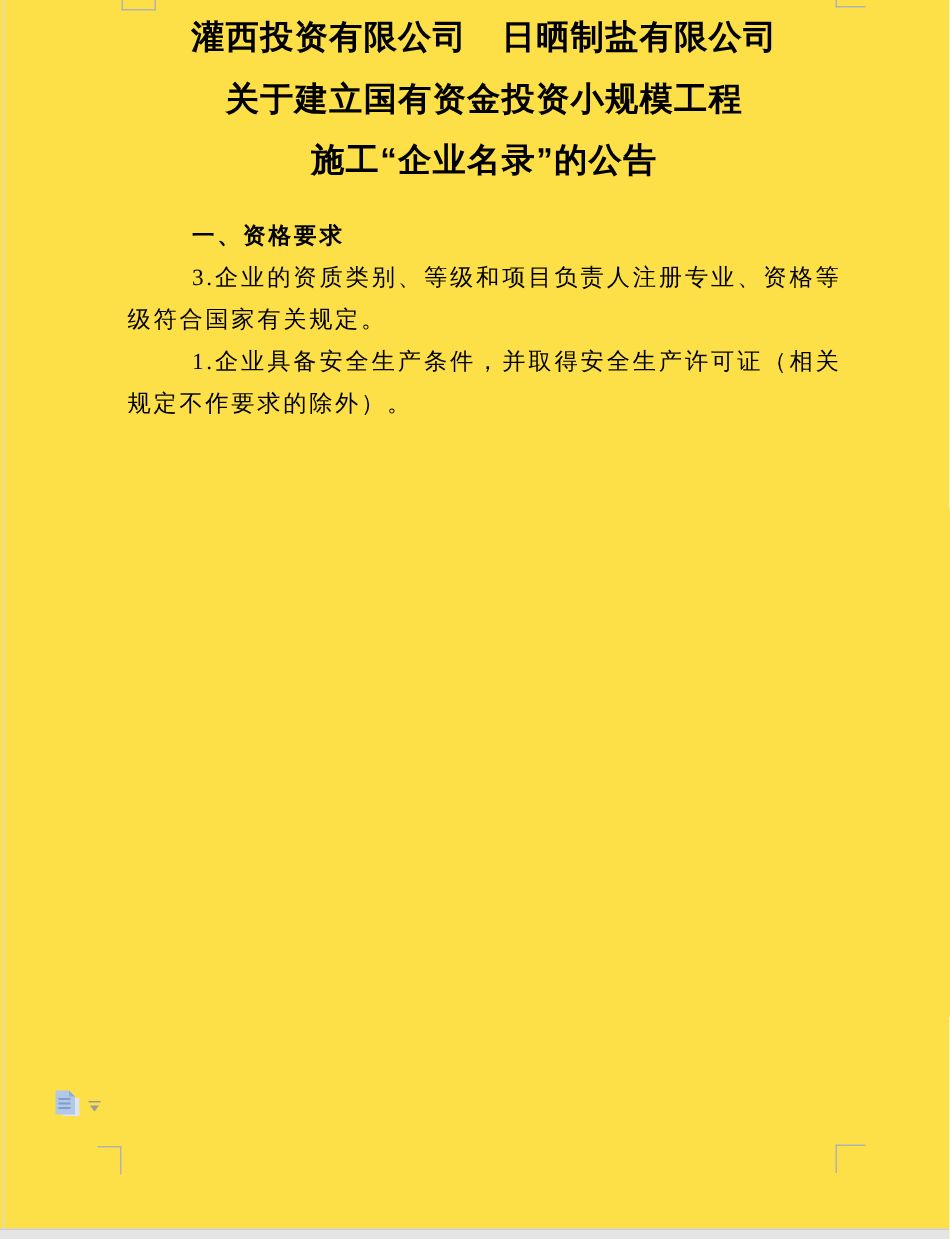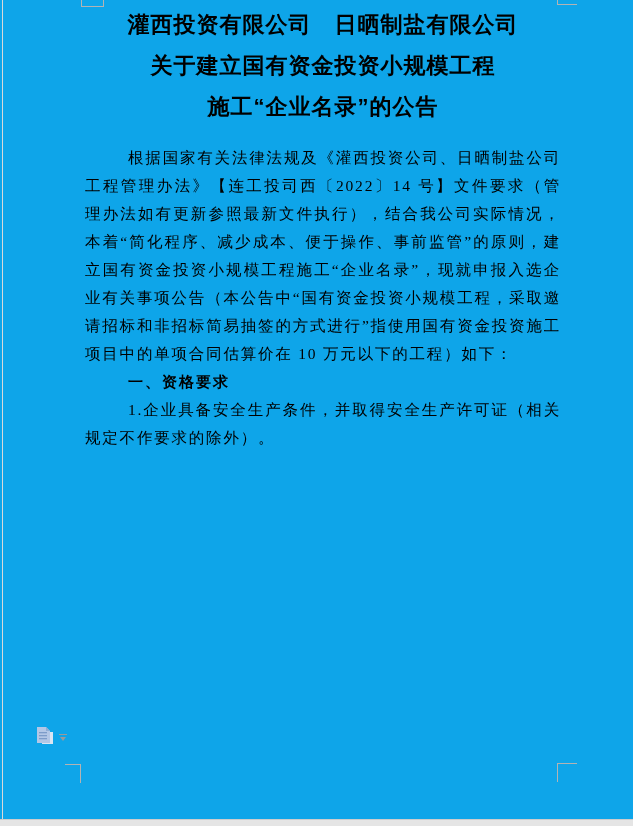--- a/index.html
+++ b/index.html
@@ -2,21 +2,21 @@
 <html><head>
 <meta charset="utf-8">
 <style>
   * { box-sizing: border-box; }
   html, body { margin: 0; padding: 0; background: #ffffff; }
 
   .screen {
     position: relative;
     width: 633px;
     height: 826px;
-    background: #0ea5e9;
+    background: #fde047;
     overflow: hidden;
   }
 
   
   .page-left-edge {
     position: absolute;
     left: 2px; top: 0;
     width: 1px; height: 819px;
     background: #d9d9d9;
   }
@@ -131,21 +131,21 @@
   </div>
 
   <div class="content">
     <h1 class="doc-title">
       <div>灌西投资有限公司　日晒制盐有限公司</div>
       <div>关于建立国有资金投资小规模工程</div>
       <div>施工“企业名录”的公告</div>
     </h1>
 
     <div class="body-text">
-      <p class="para">根据国家有关法律法规及《灌西投资公司、日晒制盐公司工程管理办法》【连工投司西〔2022〕14 号】文件要求（管理办法如有更新参照最新文件执行），结合我公司实际情况，本着“简化程序、减少成本、便于操作、事前监管”的原则，建立国有资金投资小规模工程施工“企业名录”，现就申报入选企业有关事项公告（本公告中“国有资金投资小规模工程，采取邀请招标和非招标简易抽签的方式进行”指使用国有资金投资施工项目中的单项合同估算价在 10 万元以下的工程）如下：</p>
       <h2 class="sec-heading">一、资格要求</h2>
+      <p class="para">3.企业的资质类别、等级和项目负责人注册专业、资格等级符合国家有关规定。</p>
       <p class="para">1.企业具备安全生产条件，并取得安全生产许可证（相关规定不作要求的除外）。</p>
     </div>
   </div>
 
   <div class="below-page"></div>
 
 </div>
 
 </body></html>

